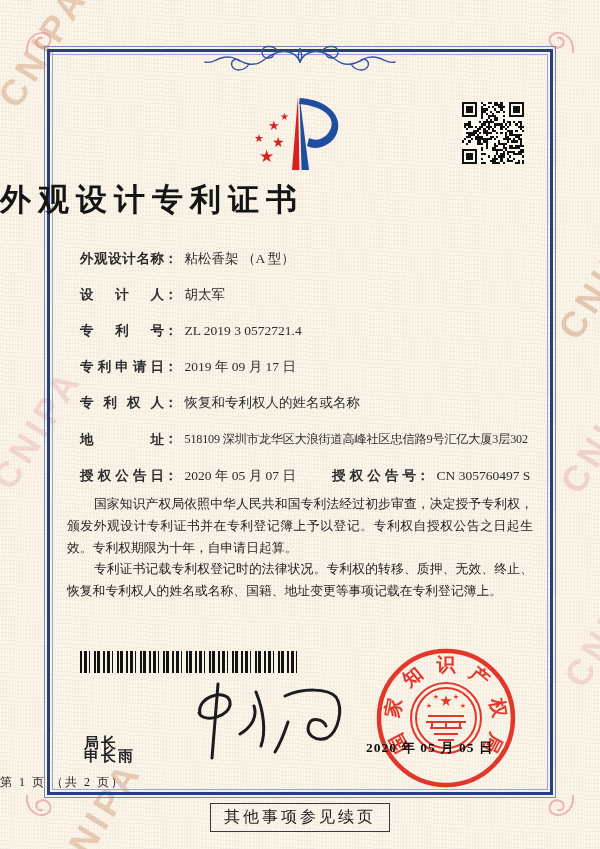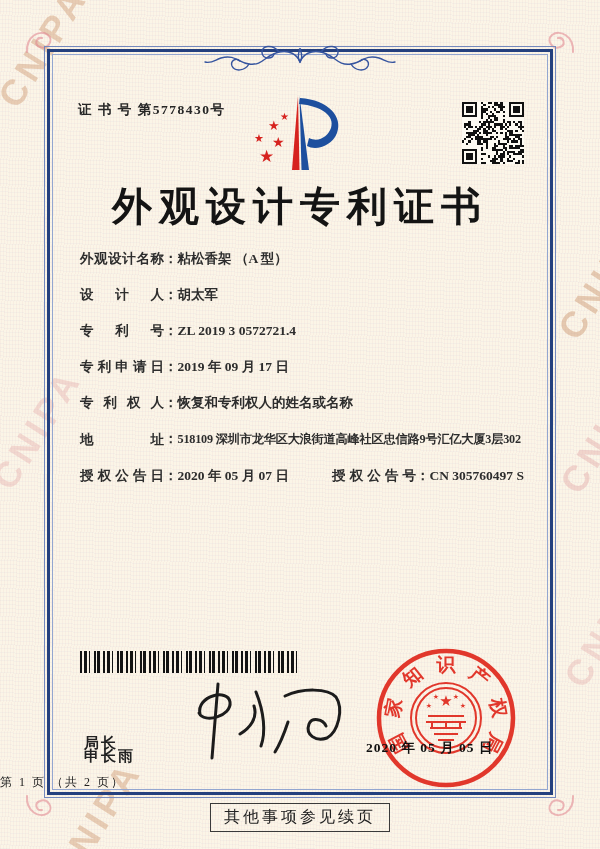--- a/index.html
+++ b/index.html
@@ -33,29 +33,29 @@
           border:1px solid #7388bd; }
   .frame-mid{ position:absolute; inset:2px; border:3px solid #24407e; }
   .frame-in{ position:absolute; inset:7px; border:1px solid #93a6d0; }
   .top-ornament{ position:absolute; left:50%; top:38px; transform:translateX(-50%); }
   .top-ornament path{ stroke:#35549f; fill:none; stroke-width:1.4; stroke-linecap:round; }
   .cert-no{ position:absolute; left:78px; top:101px; font-size:13.5px; font-weight:600;
             color:#262626; letter-spacing:1.5px; }
   .logo{ position:absolute; left:250px; top:90px; }
   .logo .star{ fill:#d6231f; font-family:"DejaVu Sans",sans-serif; }
   .qr{ position:absolute; left:462px; top:102px; }
-  .title{ position:absolute; left:0; top:179px; width:100%; text-align:center;
-          font-size:40px; font-weight:bold; letter-spacing:7px; color:#141414; }
+  .title{ position:absolute; left:0; top:179px; width:100%; text-align:left;
+          font-size:31px; font-weight:bold; letter-spacing:7px; color:#141414; }
   .fields{ position:absolute; left:80px; top:247px; right:60px; font-size:13.5px;
            color:#2d2d2d; }
   .frow{ position:relative; line-height:23px; margin-bottom:13px; white-space:nowrap; }
   .flabel{ display:inline-block; width:84px; text-align:justify; text-align-last:justify;
            font-weight:600; vertical-align:bottom; }
   .fcolon{ font-weight:600; }
-  .fvalue{ font-weight:700; }
+  .fvalue{ margin-left:7px; font-weight:400; }
   .frow.addr .fvalue{ font-size:12.2px; letter-spacing:-0.2px; }
   .grant2{ position:absolute; left:252px; top:0; }
   .paras{ position:absolute; left:67px; top:494px; width:466px; font-size:12.8px;
           line-height:1.7; color:#1f1f1f; }
   .paras p{ text-indent:2.1em; text-align:justify; }
   .barcode{ position:absolute; left:80px; top:651px; width:218px; height:22px;
     background:repeating-linear-gradient(90deg,
       #131313 0 2px, transparent 2px 4px, #131313 4px 7px, transparent 7px 9px,
       #131313 9px 10px, transparent 10px 14px, #131313 14px 16px, transparent 16px 17px,
       #131313 17px 20px, transparent 20px 23px); }
@@ -114,21 +114,20 @@
       <path d="M115,24 C118,16 126,12 136,14 C150,17 152,28 166,26 C176,25 180,16 194,20 C200,22 204,26 210,24"></path>
       <path d="M136,14 C142,6 154,7 153,15 C152,21 143,22 141,16"></path>
       <path d="M166,26 C170,33 180,34 183,28 C185,23 179,19 175,23"></path>
       <path d="M115,24 C112,16 104,12 94,14 C80,17 78,28 64,26 C54,25 50,16 36,20 C30,22 26,26 20,24"></path>
       <path d="M94,14 C88,6 76,7 77,15 C78,21 87,22 89,16"></path>
       <path d="M64,26 C60,33 50,34 47,28 C45,23 51,19 55,23"></path>
       <path d="M115,24 C111,18 115,12 115,10 C115,12 119,18 115,24 Z"></path>
     </g>
   </svg>
 
-  <div class="cert-no">证 书 号 第5778430号</div>
 
   <svg class="logo" width="100" height="86" viewBox="0 0 100 86">
     <polygon points="42,80 48,6 49.5,80" fill="#d6231f"></polygon>
     <polygon points="51.5,80 49.5,6 59,80" fill="#1d4f9e"></polygon>
     <path d="M50,8 C79,10 93,27 87,43 C82,56 66,61 57,56 L59,48 C69,53 78,46 81,38 C85,26 72,16 49,14 Z" fill="#1d4f9e"></path>
     <text class="star" x="30" y="30" font-size="10">★</text>
     <text class="star" x="18" y="40" font-size="13">★</text>
     <text class="star" x="4" y="52" font-size="11">★</text>
     <text class="star" x="22" y="57" font-size="14">★</text>
     <text class="star" x="9" y="72" font-size="17">★</text>
@@ -443,20 +442,24 @@
       <span class="flabel">地址</span><span class="fcolon">：</span><span class="fvalue">518109 深圳市龙华区大浪街道高峰社区忠信路9号汇亿大厦3层302</span>
     </div>
     <div class="frow">
       <span class="flabel">授权公告日</span><span class="fcolon">：</span><span class="fvalue">2020 年 05 月 07 日</span>
       <span class="grant2">
         <span class="flabel">授权公告号</span><span class="fcolon">：</span><span class="fvalue">CN 305760497 S</span>
       </span>
     </div>
   </div>
 
+  <div class="paras">
+    <p>国家知识产权局依照中华人民共和国专利法经过初步审查，决定授予专利权，颁发外观设计专利证书并在专利登记簿上予以登记。专利权自授权公告之日起生效。专利权期限为十年，自申请日起算。</p>
+    <p>专利证书记载专利权登记时的法律状况。专利权的转移、质押、无效、终止、恢复和专利权人的姓名或名称、国籍、地址变更等事项记载在专利登记簿上。</p>
+  </div>
 
   <div class="barcode"></div>
 
   <div class="signer-title">局长</div>
   <div class="signer-name">申长雨</div>
 
   <svg class="signature" width="175" height="85" viewBox="0 0 175 85">
     <path d="M18,36 C14,18 46,10 48,24 C50,38 22,46 17,35"></path>
     <path d="M36,6 L30,80"></path>
     <path d="M72,28 C76,40 68,50 58,56"></path>

